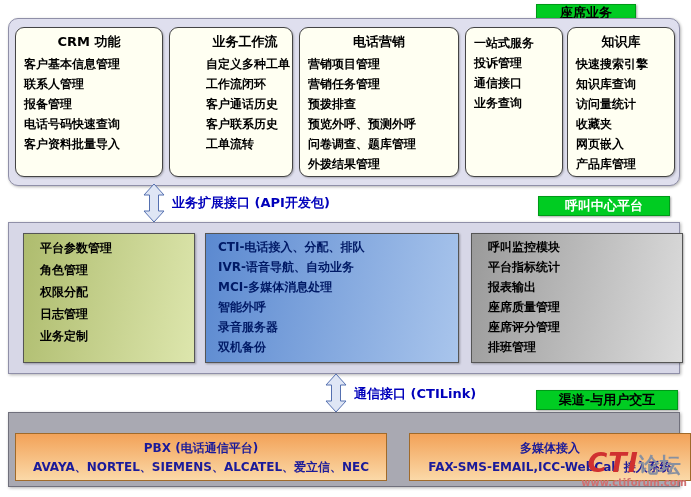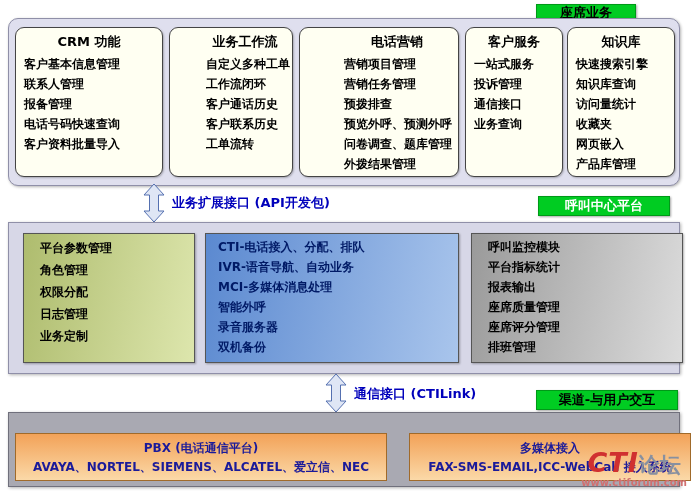--- a/index.html
+++ b/index.html
@@ -98,33 +98,32 @@
     <div class="col" style="left:160px; width:124px;padding-left:28px;">
       <div class="col-title">业务工作流</div>
       <div class="col-items">
           <div class="li">自定义多种工单</div>
           <div class="li">工作流闭环</div>
           <div class="li">客户通话历史</div>
           <div class="li">客户联系历史</div>
           <div class="li">工单流转</div>
         </div>
     </div>
-    <div class="col" style="left:290px; width:160px;padding-left:36px;">
+    <div class="col" style="left:290px; width:160px;">
       <div class="col-title">电话营销</div>
       <div class="col-items">
           <div class="li">营销项目管理</div>
           <div class="li">营销任务管理</div>
           <div class="li">预拨排查</div>
           <div class="li">预览外呼、预测外呼</div>
           <div class="li">问卷调查、题库管理</div>
           <div class="li">外拨结果管理</div>
         </div>
     </div>
     <div class="col" style="left:456px; width:98px;">
-      <div class="col-title">客户服务</div>
       <div class="col-items">
           <div class="li">一站式服务</div>
           <div class="li">投诉管理</div>
           <div class="li">通信接口</div>
           <div class="li">业务查询</div>
         </div>
     </div>
     <div class="col" style="left:558px; width:108px;">
       <div class="col-title">知识库</div>
       <div class="col-items">

